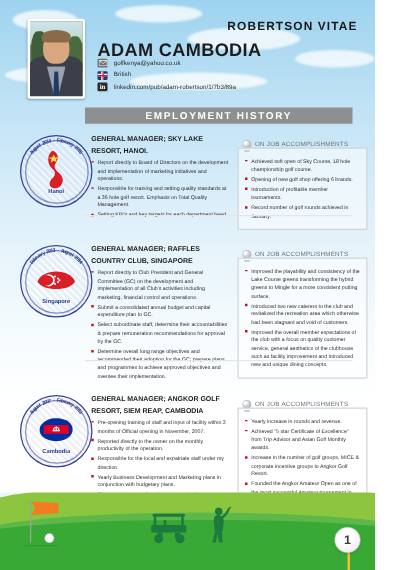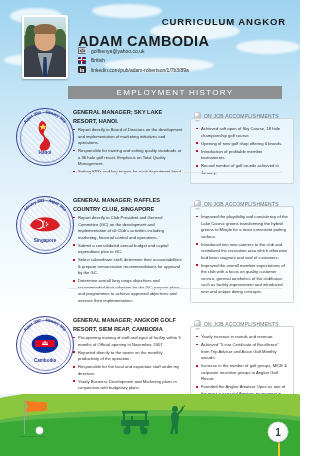--- a/index.html
+++ b/index.html
@@ -74,21 +74,21 @@
   .ic-flag .r1 { position:absolute; left:0; top:3px; width:100%; height:.9px; background:#cf142b; }
   .ic-flag .r2 { position:absolute; left:3.6px; top:0; width:.9px; height:100%; background:#cf142b; }
   .ic-li { background:#2a2a2a; font-weight:bold; font-size:5.5px; font-family:"Liberation Serif",serif; }
   .contact-txt { font-size:5px; color:#2a2a2a; }
   
   #banner {
     position:absolute; left:68px; top:86px; width:214px; height:13px;
     background:#8e8f91;
     display:flex; align-items:center; justify-content:center;
   }
-  #banner span { font-size:8px; font-weight:normal; letter-spacing:1.3px; color:#fff;text-align:center; }
+  #banner span { font-size:8px; font-weight:bold; letter-spacing:1.3px; color:#fff;text-align:center; }
   
   .job { position:absolute; left:0; width:300px; }
   .job-stamp {
     position:absolute; left:16px; top:4px; width:58px; height:58px;
   }
   .stamp-ring {
     position:absolute; inset:0; border-radius:50%;
     border:1.1px solid #2b3a8f;
     background:
       repeating-linear-gradient(45deg, rgba(43,58,143,.07) 0 2px, rgba(255,255,255,0) 2px 4px),
@@ -216,21 +216,21 @@
       <div class="hill"></div>
       <div class="tree"></div>
       <div class="tree2"></div>
       <div class="suit"></div>
       <div class="shirt"></div>
       <div class="tie"></div>
       <div class="head"></div>
       <div class="hair"></div>
     </div>
 
-    <div id="cv-title">CURRICULUM  ANGKOR</div>
+    <div id="cv-title">ROBERTSON  VITAE</div>
     <div id="name">ADAM CAMBODIA</div>
 
     <div class="contact-row c1">
       <span class="ic ic-mail">
         <svg width="7" height="5" viewBox="0 0 7 5">
             <rect x="0.3" y="0.3" width="6.4" height="4.4" fill="none" stroke="#fff" stroke-width="0.6"></rect>
             <path d="M0.4 0.5 L3.5 2.8 L6.6 0.5" fill="none" stroke="#fff" stroke-width="0.6"></path>
           </svg>
       </span>
       <span class="contact-txt">golfkenya@yahoo.co.uk</span>

